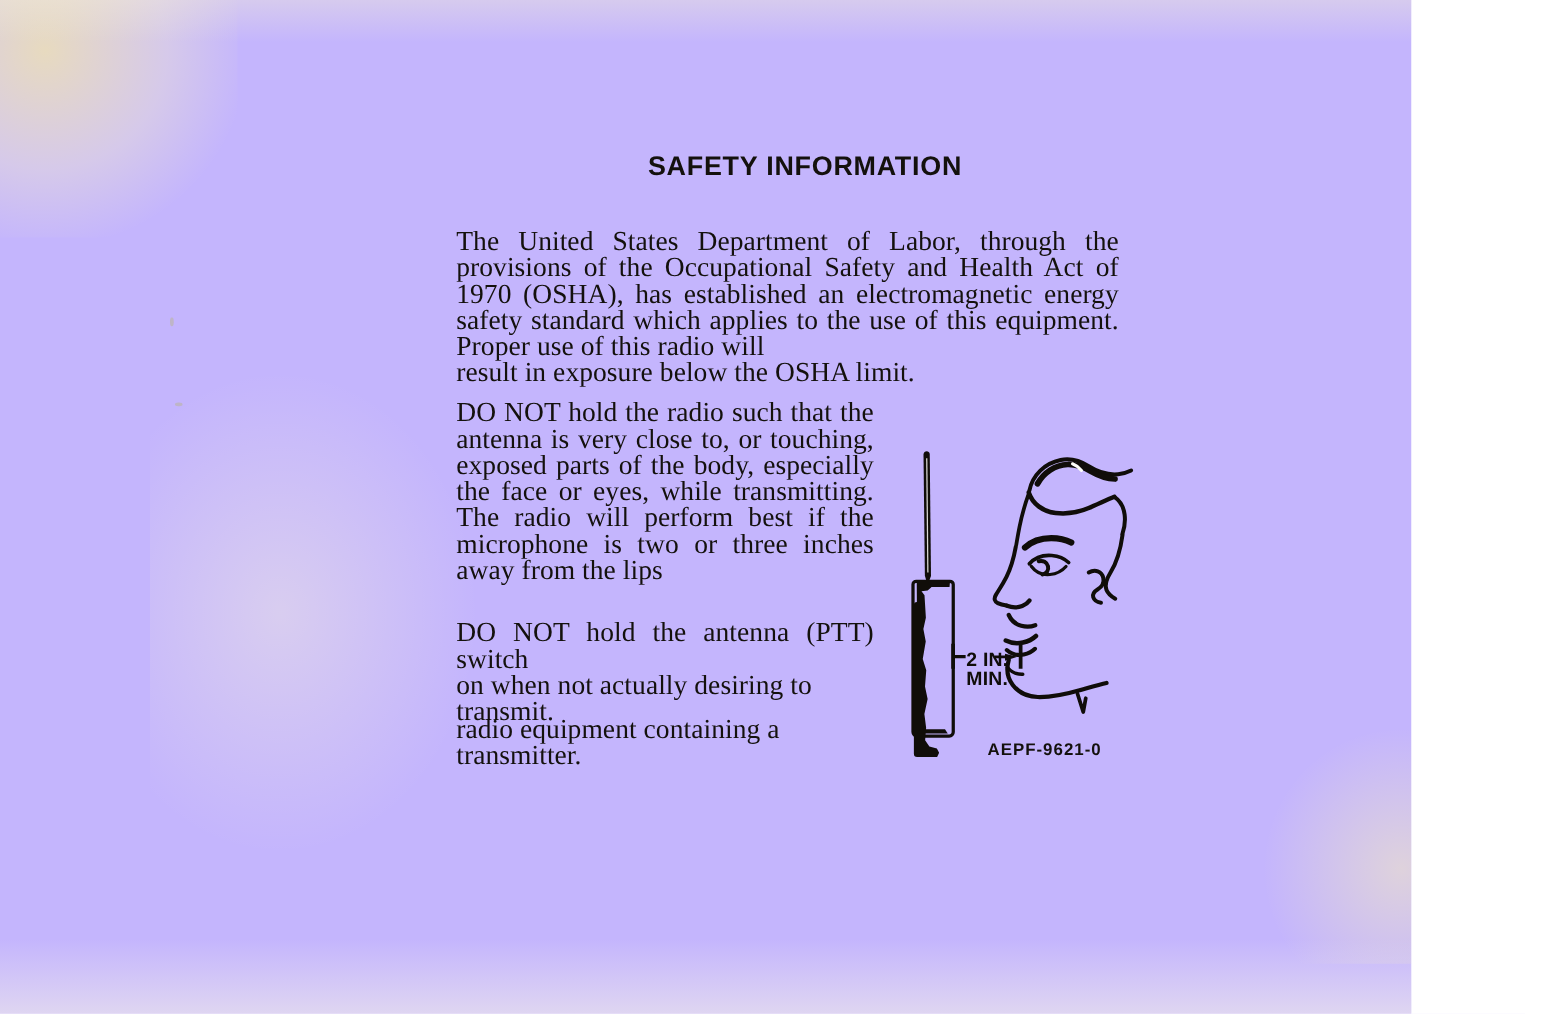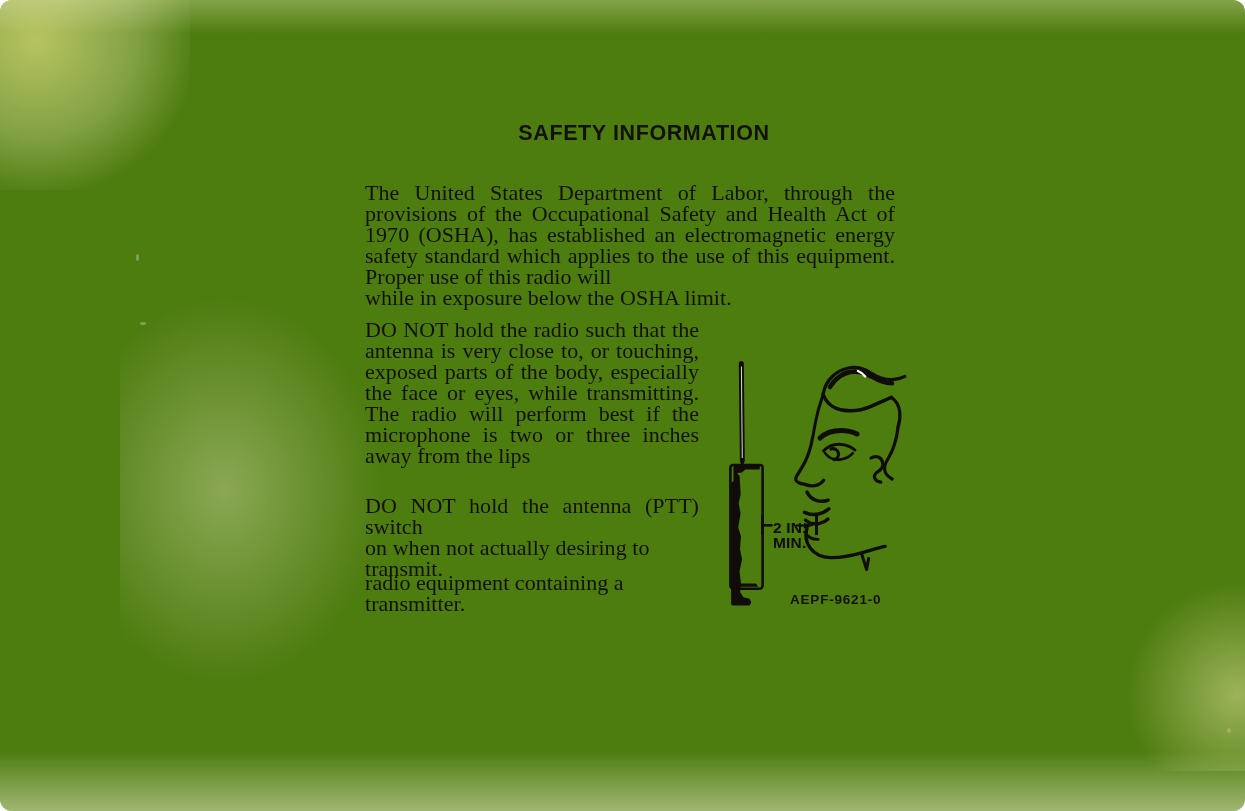--- a/index.html
+++ b/index.html
@@ -2,27 +2,26 @@
 <html><head>
 <meta charset="utf-8">
 <style>
   html, body {
     margin: 0;
     padding: 0;
     background: #ffffff;
   }
   #page {
     position: relative;
-    width: 1245px;
+    width: 1129px;
     height: 811px;
-    background: #4d7c0f;
+    background: #c4b5fd;
     overflow: hidden;
     font-family: "Liberation Sans", sans-serif;
     color: #14110d;
-    border-radius: 12px;
   }
   
   .tint {
     position: absolute;
     pointer-events: none;
   }
   #tint-topleft {
     left: -30px; top: -40px;
     width: 220px; height: 230px;
     background: radial-gradient(ellipse at 30% 35%, rgba(255,243,150,0.60) 0%, rgba(255,248,190,0.30) 45%, rgba(255,255,255,0) 75%);
@@ -117,21 +116,21 @@
   <div class="tint" id="tint-bottomband"></div>
 
   <div class="speck" style="left:136px; top:254px; width:3px; height:7px;"></div>
   <div class="speck" style="left:140px; top:322px; width:6px; height:3px;"></div>
   <div class="speck" style="left:1227px; top:728px; width:4px; height:5px; background:#d8b27a; opacity:0.5;"></div>
 
   <h1 id="heading">SAFETY INFORMATION</h1>
 
   <p class="para wide" id="para-intro">
     <span>The United States Department of Labor, through the provisions of the Occupational Safety and Health Act of 1970 (OSHA), has established an electromagnetic energy safety standard which applies to the use of this equipment.  Proper use of this radio will</span>
-    <span class="last">while in exposure below the OSHA limit.</span>
+    <span class="last">result in exposure below the OSHA limit.</span>
   </p>
 
   <p class="para narrow" id="para-hold-radio">
     <span>DO NOT hold the radio such that the antenna is very close to, or touching, exposed parts of the body, especially the face or eyes, while transmitting.    The radio will perform best if the microphone is two or three inches away from the lips</span>
   </p>
 
   <p class="para narrow" id="para-ptt">
     <span>DO NOT hold the antenna (PTT) switch</span>
     <span class="last">on when not actually desiring to transmit.</span>
   </p>

